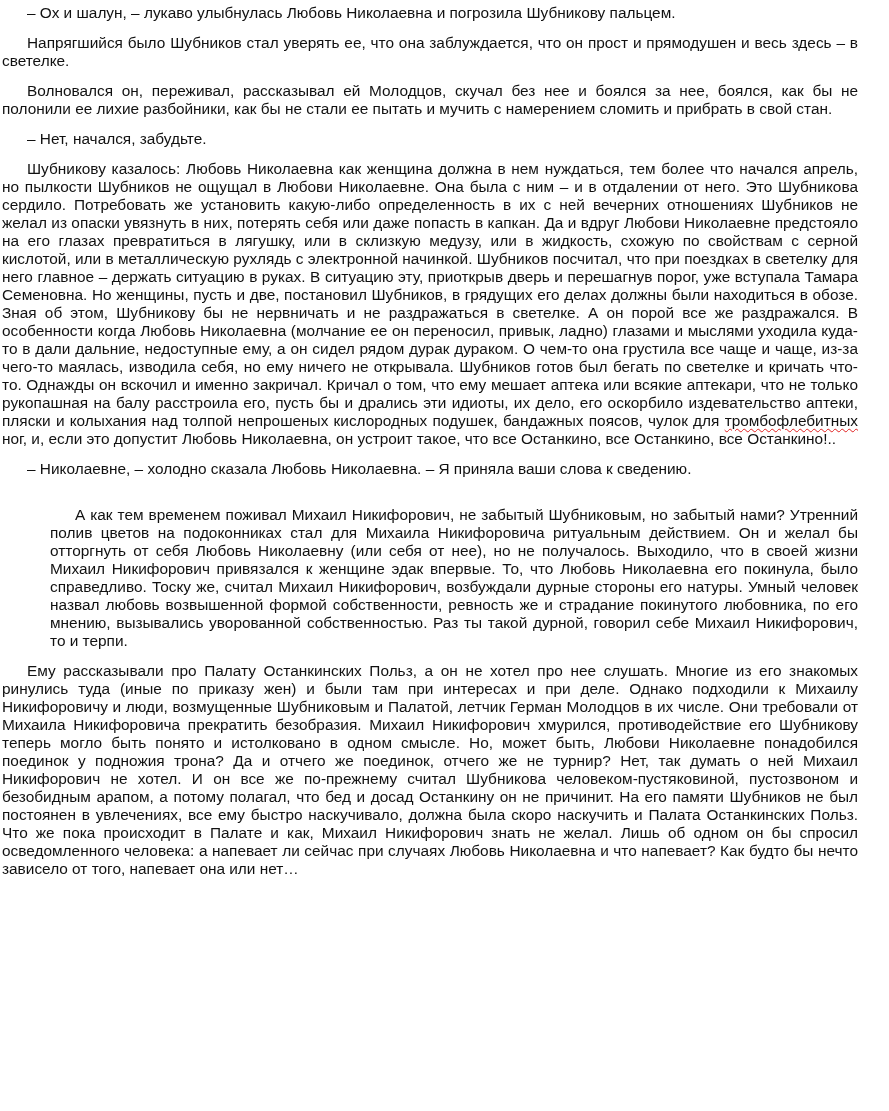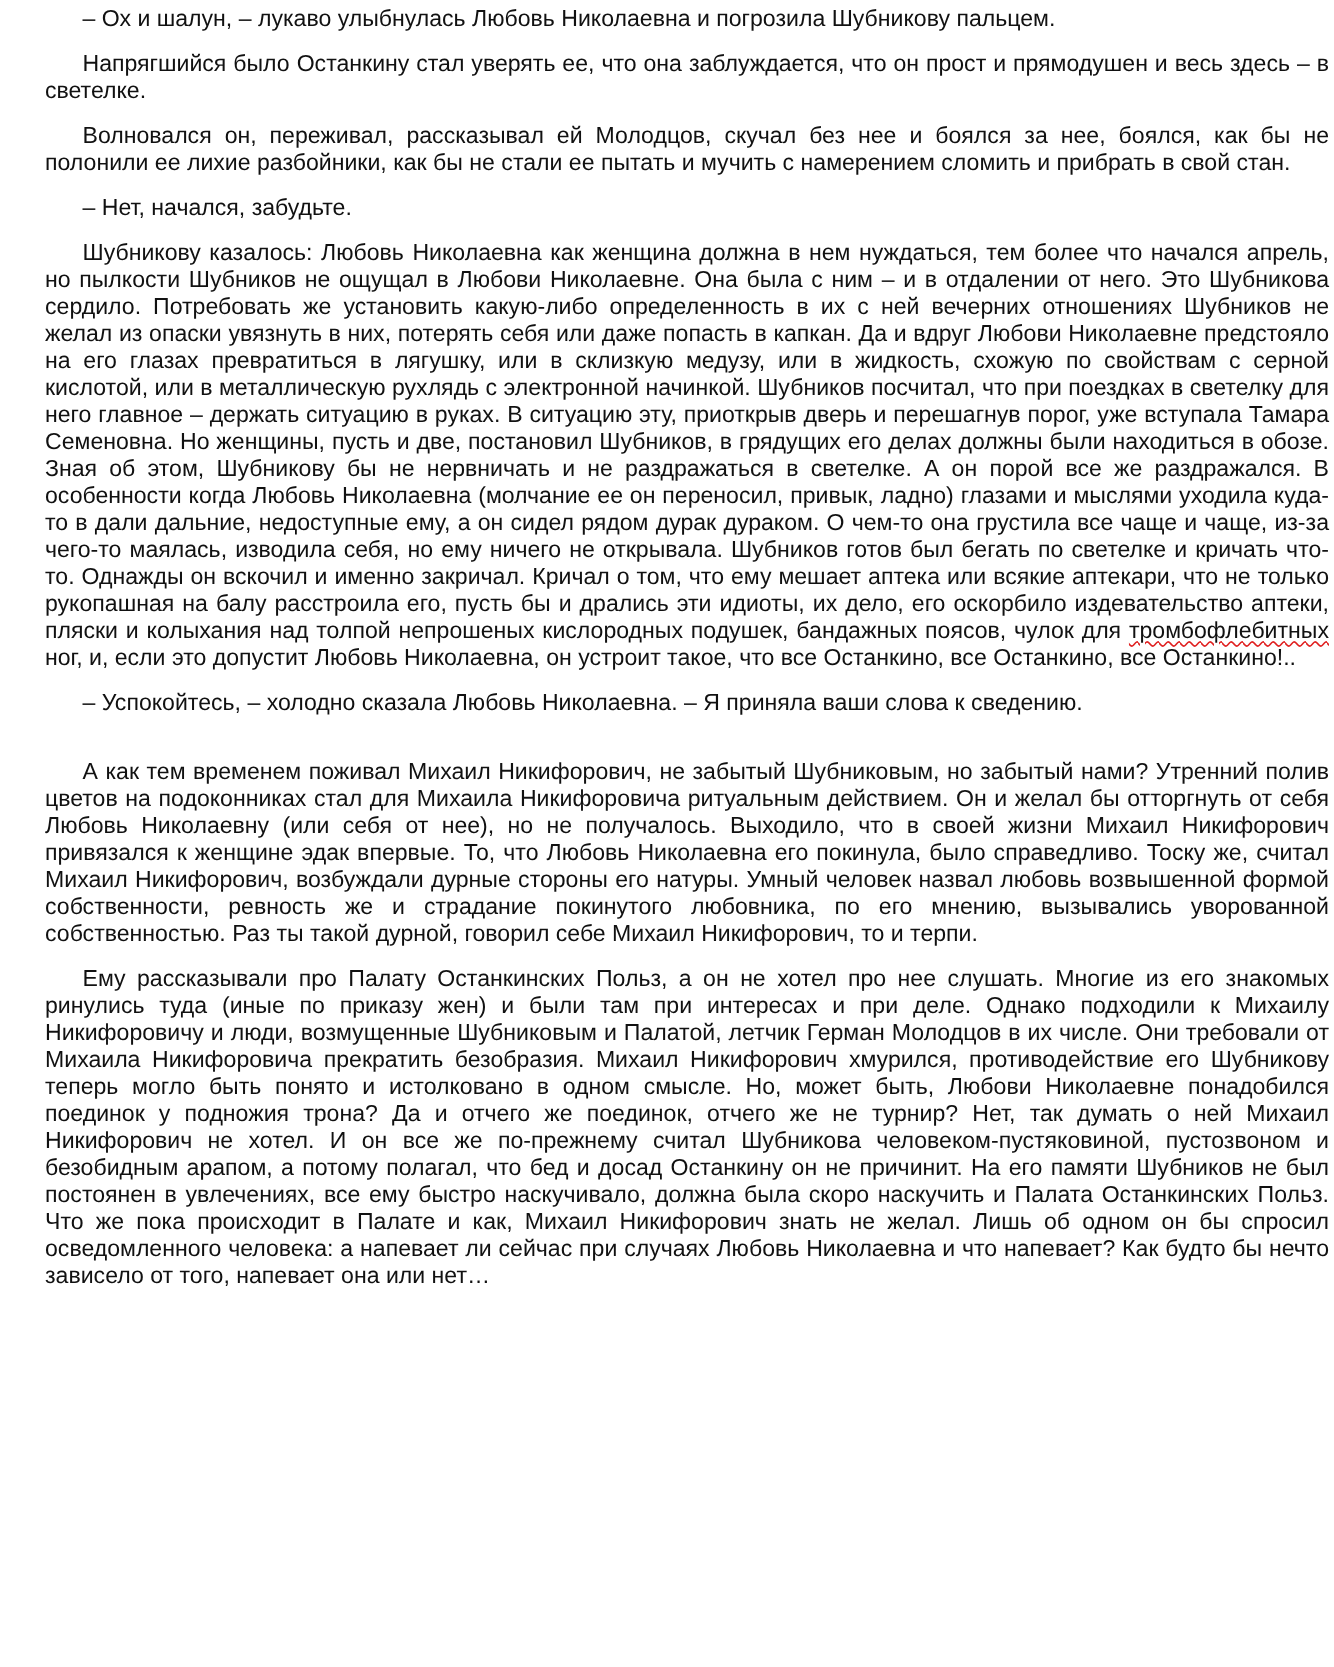--- a/index.html
+++ b/index.html
@@ -8,48 +8,49 @@
     background: #ffffff;
   }
   body {
     width: 889px;
     height: 1111px;
     overflow: hidden;
     position: relative;
   }
   .page {
     position: absolute;
-    left: 30px;
+    left: 2px;
     top: 4px;
     width: 856px;
     font-family: "Liberation Sans", sans-serif;
     font-size: 15.4px;
     line-height: 18px;
     color: #111111;
   }
   .para {
     margin: 0 0 12px 0;
     text-align: justify;
     text-indent: 25px;
     hyphens: none;
   }
   .para.gap-before {
     margin-top: 28px;
+    margin-left: 48px;
   }
   .spell {
     text-decoration: underline wavy #e02020;
     text-decoration-thickness: 1px;
     text-underline-offset: 2px;
   }
 </style>
 </head>
 <body>
 
 <div class="page">
   <p class="para">–  Ох и шалун, – лукаво улыбнулась Любовь Николаевна и погрозила Шубникову пальцем.</p>
-  <p class="para">Напрягшийся было Останкину стал уверять ее, что она заблуждается, что он прост и прямодушен и весь здесь – в светелке.</p>
+  <p class="para">Напрягшийся было Шубников стал уверять ее, что она заблуждается, что он прост и прямодушен и весь здесь – в светелке.</p>
   <p class="para">Волновался он, переживал, рассказывал ей Молодцов, скучал без нее и боялся за нее, боялся, как бы не полонили ее лихие разбойники, как бы не стали ее пытать и мучить с намерением сломить и прибрать в свой стан.</p>
   <p class="para">–  Нет, начался, забудьте.</p>
   <p class="para"><span>Шубникову казалось: Любовь Николаевна как женщина должна в нем нуждаться, тем более что начался апрель, но пылкости Шубников не ощущал в Любови Николаевне. Она была с ним – и в отдалении от него. Это Шубникова сердило. Потребовать же установить какую-либо определенность в их с ней вечерних отношениях Шубников не желал из опаски увязнуть в них, потерять себя или даже попасть в капкан. Да и вдруг Любови Николаевне предстояло на его глазах превратиться в лягушку, или в склизкую медузу, или в жидкость, схожую по свойствам с серной кислотой, или в металлическую рухлядь с электронной начинкой. Шубников посчитал, что при поездках в светелку для него главное – держать ситуацию в руках. В ситуацию эту, приоткрыв дверь и перешагнув порог, уже вступала Тамара Семеновна. Но женщины, пусть и две, постановил Шубников, в грядущих его делах должны были находиться в обозе. Зная об этом, Шубникову бы не нервничать и не раздражаться в светелке. А он порой все же раздражался. В особенности когда Любовь Николаевна (молчание ее он переносил, привык, ладно) глазами и мыслями уходила куда-то в дали дальние, недоступные ему, а он сидел рядом дурак дураком. О чем-то она грустила все чаще и чаще, из-за чего-то маялась, изводила себя, но ему ничего не открывала. Шубников готов был бегать по светелке и кричать что-то. Однажды он вскочил и именно закричал. Кричал о том, что ему мешает аптека или всякие аптекари, что не только рукопашная на балу расстроила его, пусть бы и дрались эти идиоты, их дело, его оскорбило издевательство аптеки, пляски и колыхания над толпой непрошеных кислородных подушек, бандажных поясов, чулок для </span><span class="spell">тромбофлебитных</span><span> ног, и, если это допустит Любовь Николаевна, он устроит такое, что все Останкино, все Останкино, все Останкино!..</span></p>
-  <p class="para">–  Успокойтесь, – холодно сказала Любовь Николаевна. – Я приняла ваши слова к сведению.</p>
+  <p class="para">–  Николаевне, – холодно сказала Любовь Николаевна. – Я приняла ваши слова к сведению.</p>
   <p class="para gap-before">А как тем временем поживал Михаил Никифорович, не забытый Шубниковым, но забытый нами? Утренний полив цветов на подоконниках стал для Михаила Никифоровича ритуальным действием. Он и желал бы отторгнуть от себя Любовь Николаевну (или себя от нее), но не получалось. Выходило, что в своей жизни Михаил Никифорович привязался к женщине эдак впервые. То, что Любовь Николаевна его покинула, было справедливо. Тоску же, считал Михаил Никифорович, возбуждали дурные стороны его натуры. Умный человек назвал любовь возвышенной формой собственности, ревность же и страдание покинутого любовника, по его мнению, вызывались уворованной собственностью. Раз ты такой дурной, говорил себе Михаил Никифорович, то и терпи.</p>
   <p class="para">Ему рассказывали про Палату Останкинских Польз, а он не хотел про нее слушать. Многие из его знакомых ринулись туда (иные по приказу жен) и были там при интересах и при деле. Однако подходили к Михаилу Никифоровичу и люди, возмущенные Шубниковым и Палатой, летчик Герман Молодцов в их числе. Они требовали от Михаила Никифоровича прекратить безобразия. Михаил Никифорович хмурился, противодействие его Шубникову теперь могло быть понято и истолковано в одном смысле. Но, может быть, Любови Николаевне понадобился поединок у подножия трона? Да и отчего же поединок, отчего же не турнир? Нет, так думать о ней Михаил Никифорович не хотел. И он все же по-прежнему считал Шубникова человеком-пустяковиной, пустозвоном и безобидным арапом, а потому полагал, что бед и досад Останкину он не причинит. На его памяти Шубников не был постоянен в увлечениях, все ему быстро наскучивало, должна была скоро наскучить и Палата Останкинских Польз. Что же пока происходит в Палате и как, Михаил Никифорович знать не желал. Лишь об одном он бы спросил осведомленного человека: а напевает ли сейчас при случаях Любовь Николаевна и что напевает? Как будто бы нечто зависело от того, напевает она или нет…</p>
 </div>
 
 </body></html>

